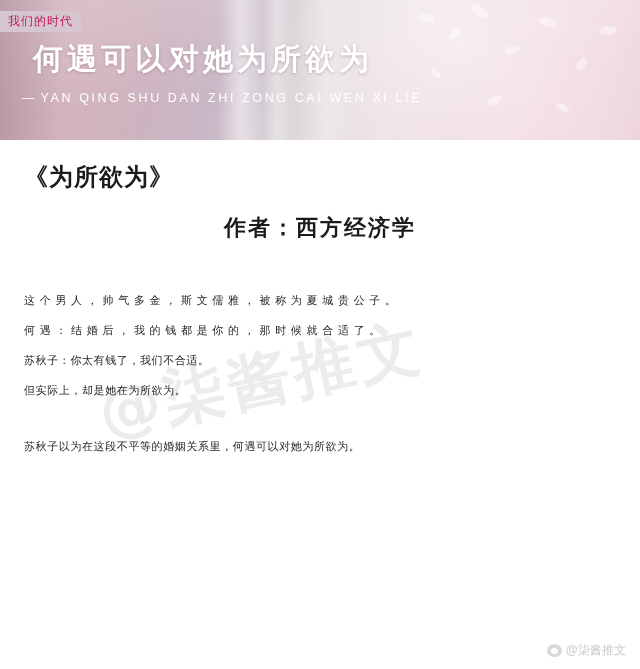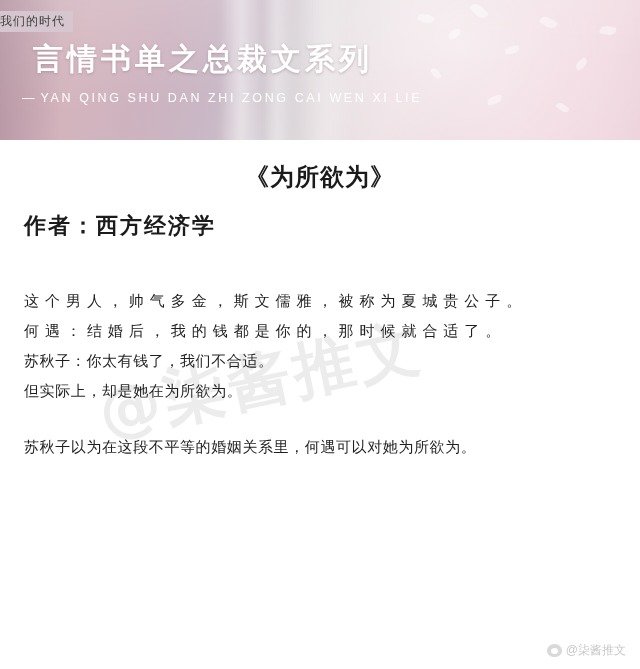--- a/index.html
+++ b/index.html
@@ -67,24 +67,24 @@
     height: 170px;
     background: linear-gradient(90deg, rgba(255,255,255,0) 0%, rgba(255,255,255,0.5) 50%, rgba(255,255,255,0) 100%);
     filter: blur(2px);
   }
 
   .tag {
     position: absolute;
     left: 0;
     top: 11px;
     background: #d6c6cf;
-    color: #404040;
+    color: #be185d;
     font-size: 12px;
     line-height: 18px;
-    padding: 1px 8px 2px 0;
+    padding: 1px 8px 2px 8px;
     letter-spacing: 1px;
     z-index: 4;
   }
 
   .banner-title {
     position: absolute;
     left: 33px;
     top: 41px;
     font-size: 30px;
     line-height: 36px;
@@ -113,42 +113,43 @@
     margin-right: 6px;
   }
 
   
   .content {
     position: relative;
     padding: 0 24px;
     z-index: 3;
   }
   .doc-title {
-    text-align: center;
+    text-align: left;
     font-size: 24px;
     line-height: 30px;
     color: #1b1b1b;
     font-weight: bold;
     margin-top: 22px;
     letter-spacing: 1px;
     font-family: "DejaVu Sans", "Liberation Sans", sans-serif;
   }
   .doc-author {
+    text-align: center;
     font-size: 22px;
     line-height: 28px;
     color: #1b1b1b;
     font-weight: bold;
     margin-top: 22px;
     letter-spacing: 2px;
-    font-family: Liberation Mono, monospace;
+    font-family: Liberation Sans, sans-serif;
   }
 
   .body-text {
     margin-top: 44px;
-    font-size: 15px;
+    font-size: 11px;
     line-height: 30px;
     color: #1f1f1f;
     letter-spacing: 0.6px;
     font-family: "DejaVu Sans", "Liberation Sans", sans-serif;
   }
   .para {
     margin: 0;
     text-align: justify;
     text-justify: inter-character;
   }
@@ -219,21 +220,21 @@
     <div class="petal" style="left:600px; top:26px; width:16px; height:9px; transform:rotate(12deg);"></div>
     <div class="petal" style="left:430px; top:70px; width:12px; height:7px; transform:rotate(60deg);"></div>
     <div class="petal" style="left:487px; top:96px; width:15px; height:8px; transform:rotate(-15deg);"></div>
     <div class="petal" style="left:556px; top:104px; width:13px; height:7px; transform:rotate(40deg);"></div>
     <div class="veil" style="left:218px;"></div>
     <div class="veil" style="left:262px; width:30px; opacity:0.75;"></div>
     <div class="veil" style="left:300px; width:52px; opacity:0.5;"></div>
   </div>
 
   <div class="tag">我们的时代</div>
-  <div class="banner-title">言情书单之总裁文系列</div>
+  <div class="banner-title">何遇可以对她为所欲为</div>
   <div class="banner-sub">
     <span class="dash">—</span><span>YAN QING SHU DAN ZHI  ZONG CAI WEN XI LIE</span>
   </div>
 </div>
 
 <div class="watermark-main">@柒酱推文</div>
 
 <div class="content">
   <div class="doc-title">《为所欲为》</div>
   <div class="doc-author">作者：西方经济学</div>

